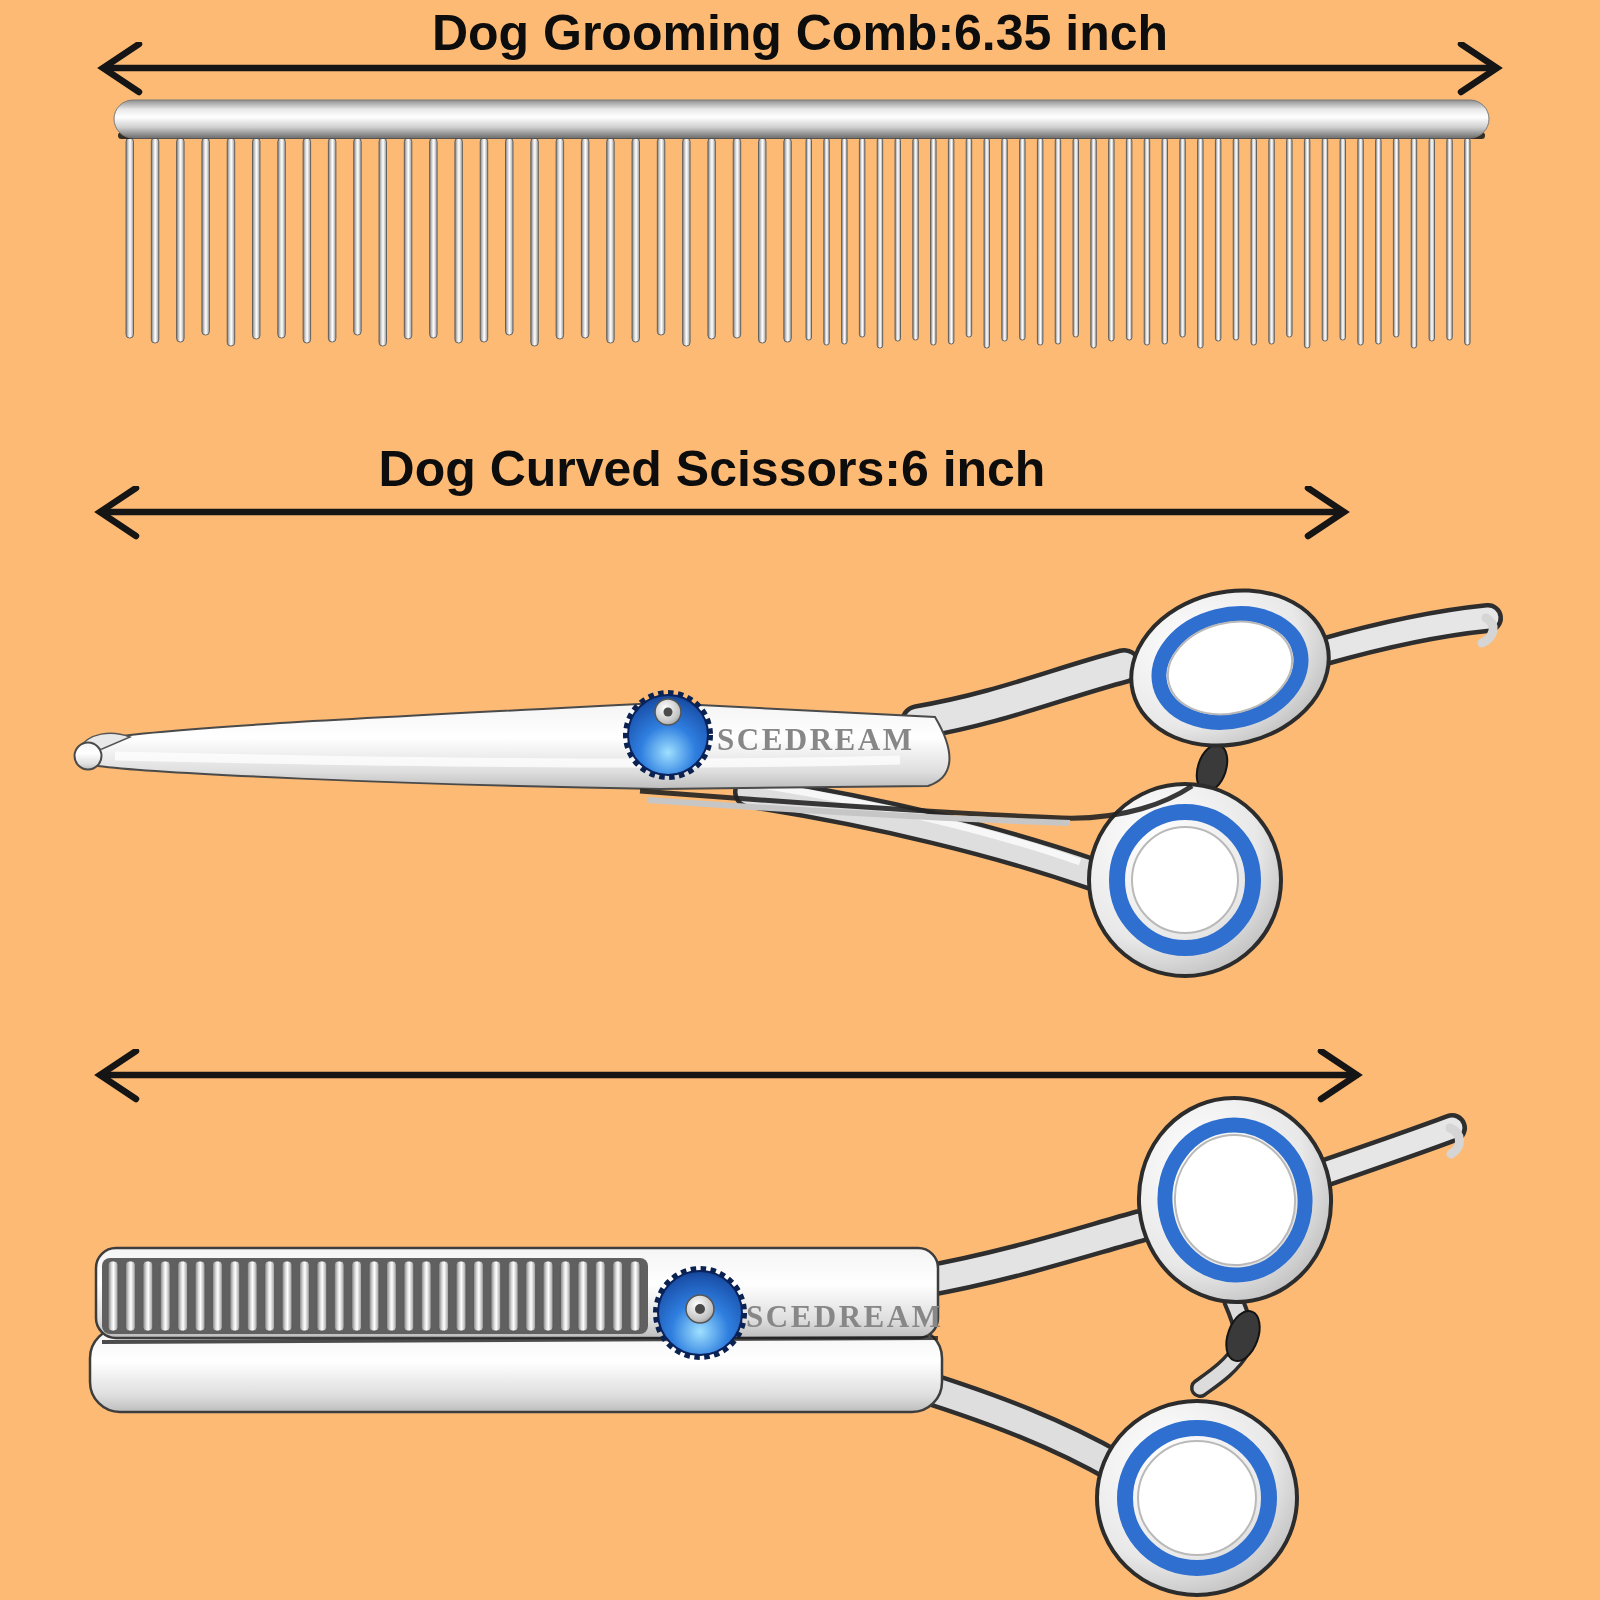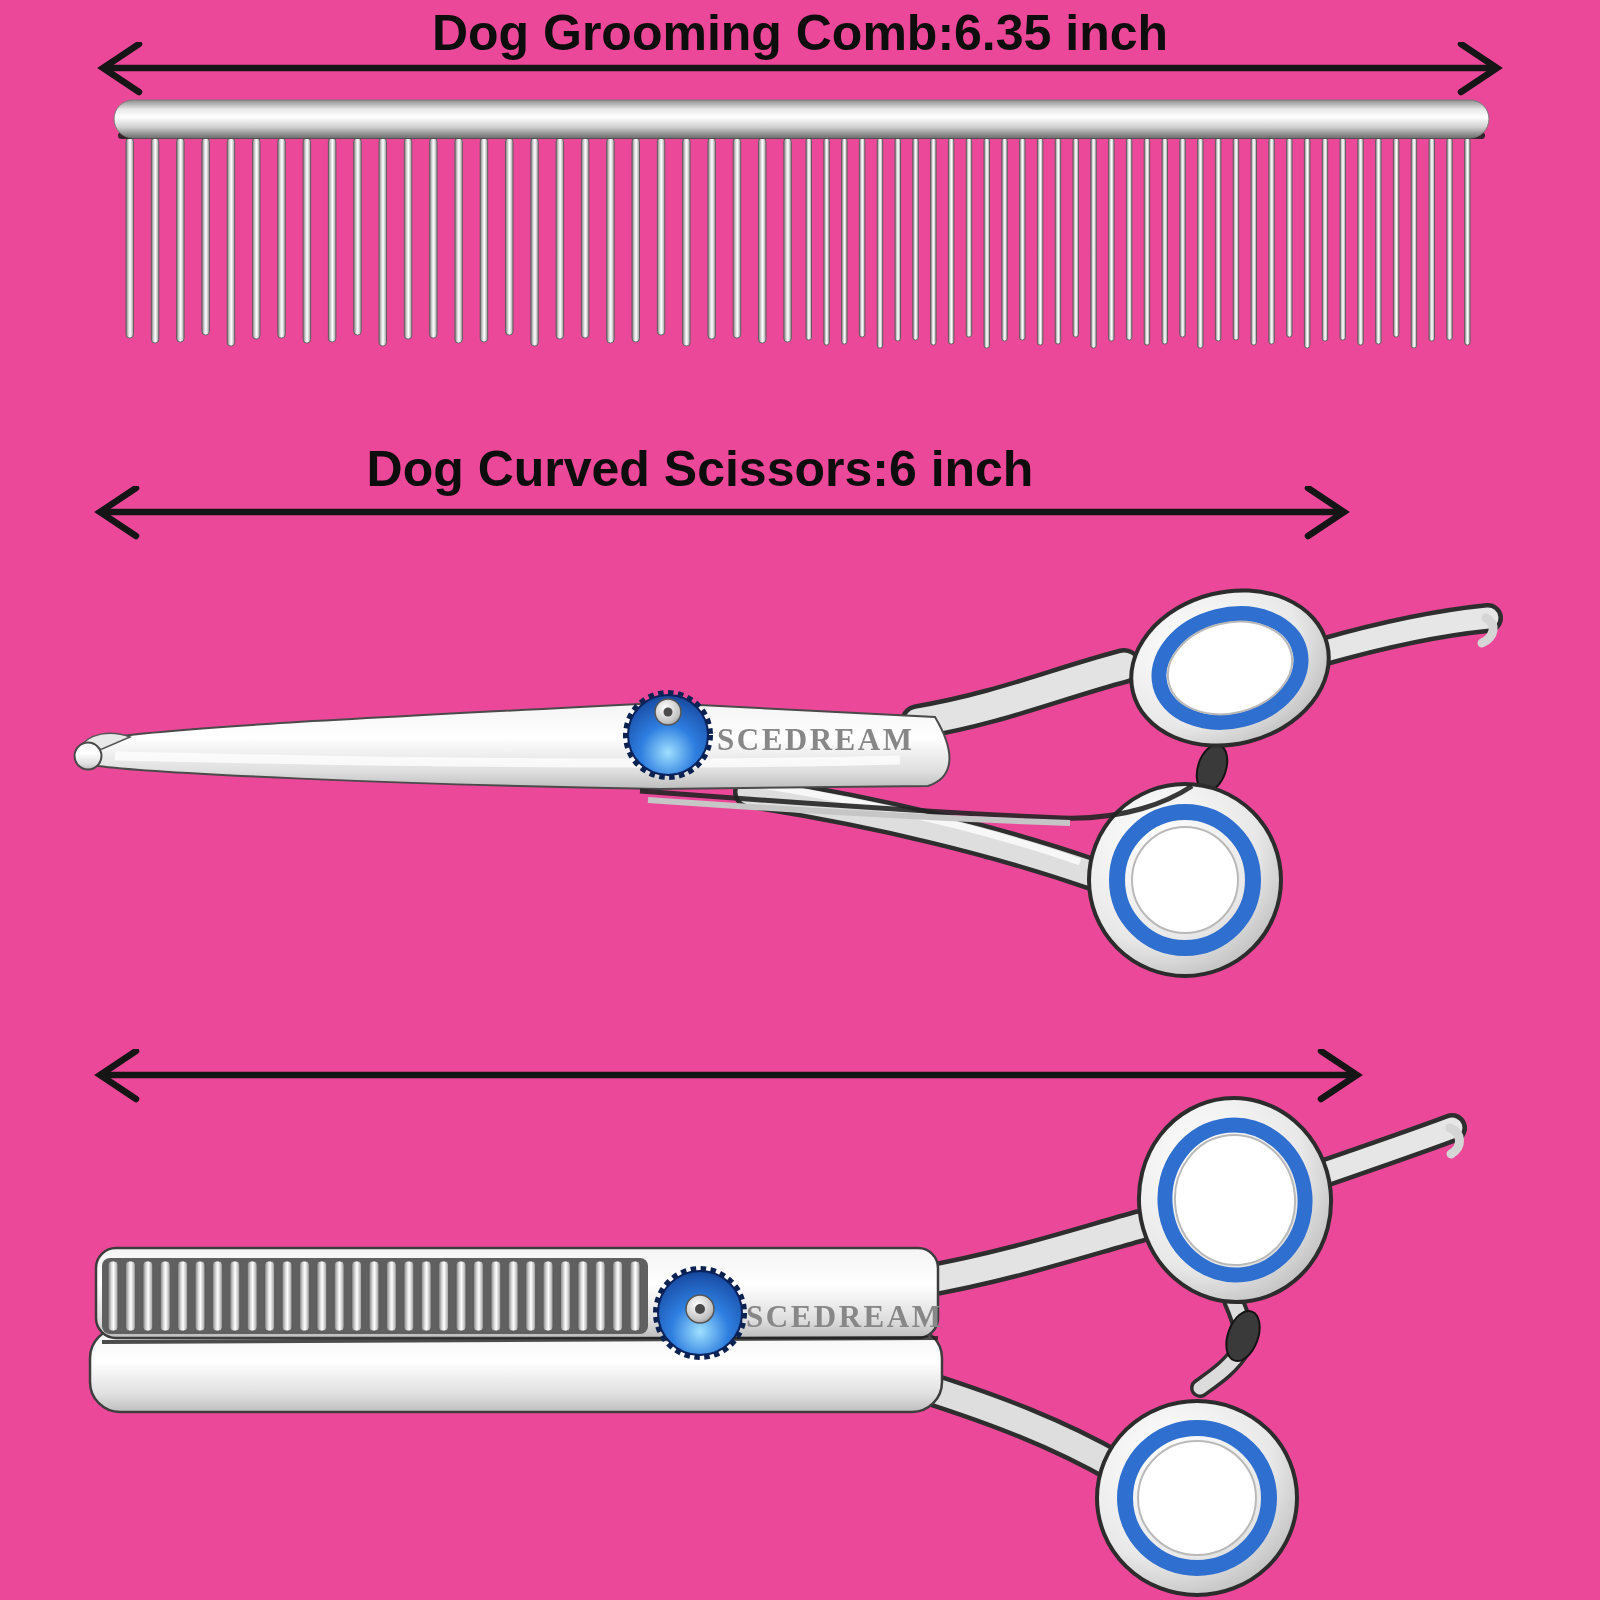--- a/index.html
+++ b/index.html
@@ -1,21 +1,21 @@
 <!DOCTYPE html>
 <html><head>
 <meta charset="utf-8">
 <style>
   html,body{margin:0;padding:0;background:#ffffff;}
-  .stage{position:relative;width:1600px;height:1600px;background:#ec4899;overflow:hidden;
+  .stage{position:relative;width:1600px;height:1600px;background:#fdba74;overflow:hidden;
          font-family:"Liberation Sans", sans-serif;}
   .title{position:absolute;text-align:center;font-weight:700;font-size:50px;color:#0d0d0d;
          font-family:"Liberation Sans", sans-serif;white-space:nowrap;}
   .t1{left:0;width:1600px;top:4px;}
-  .t2{left:0;width:1400px;top:440px;}
+  .t2{left:12px;width:1400px;top:440px;}
   .t3{left:0;width:1400px;top:1004px;}
   svg.layer{position:absolute;left:0;display:block;}
   .defs{position:absolute;width:0;height:0;}
 </style>
 </head>
 <body>
 
 <div class="stage">
 
   <svg class="defs" aria-hidden="true">

